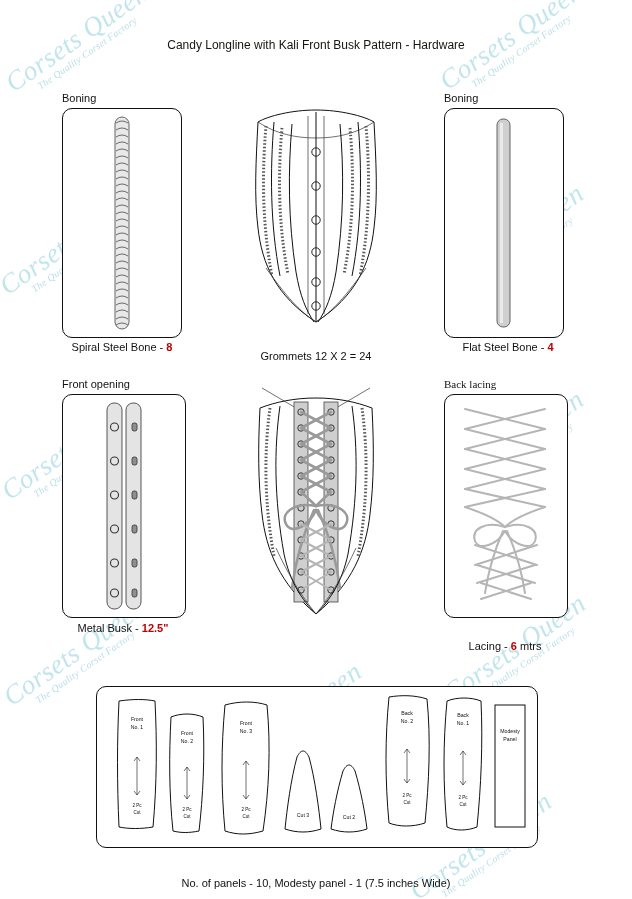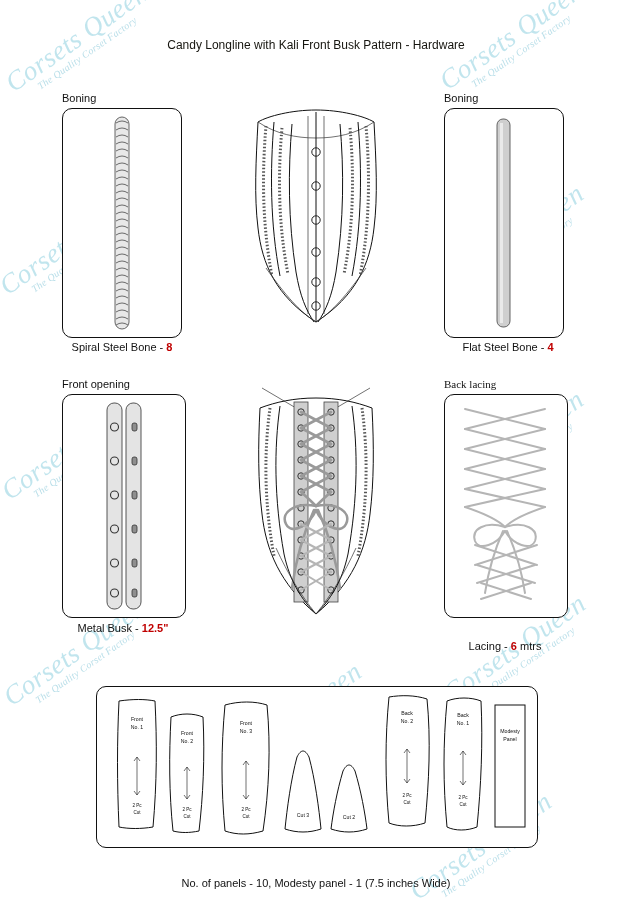--- a/index.html
+++ b/index.html
@@ -237,20 +237,21 @@
         <path d="M70 26 C66 72 66 124 76 176"></path>
       </g>
       <g stroke="#555" stroke-width="3" fill="none" stroke-dasharray="1.5 2">
         <path d="M154 28 C158 72 158 124 148 174"></path>
         <path d="M170 26 C174 72 174 124 164 176"></path>
       </g>
 
       <path class="thin" d="M70 168 C90 196 104 212 120 222 C136 212 150 196 170 168"></path>
     </svg>
   </div>
+  <div class="caption" style="left:196px; top:350px; width:240px;">Grommets 12 X 2 = 24</div>
 
   <div class="hdr" style="left:62px; top:378px; width:122px;">Front opening</div>
   <div class="box" style="left:62px; top:394px; width:122px; height:222px;">
     <svg width="122" height="222" viewBox="0 0 122 222">
       <rect x="44" y="8" width="15" height="206" rx="7" fill="#e4e4e4" stroke="#444" stroke-width="0.9"></rect>
       <rect x="63" y="8" width="15" height="206" rx="7" fill="#e4e4e4" stroke="#444" stroke-width="0.9"></rect>
       <g fill="none" stroke="#333" stroke-width="1.1">
         <circle cx="51.5" cy="32" r="4"></circle>
         <circle cx="51.5" cy="66" r="4"></circle>
         <circle cx="51.5" cy="100" r="4"></circle>

